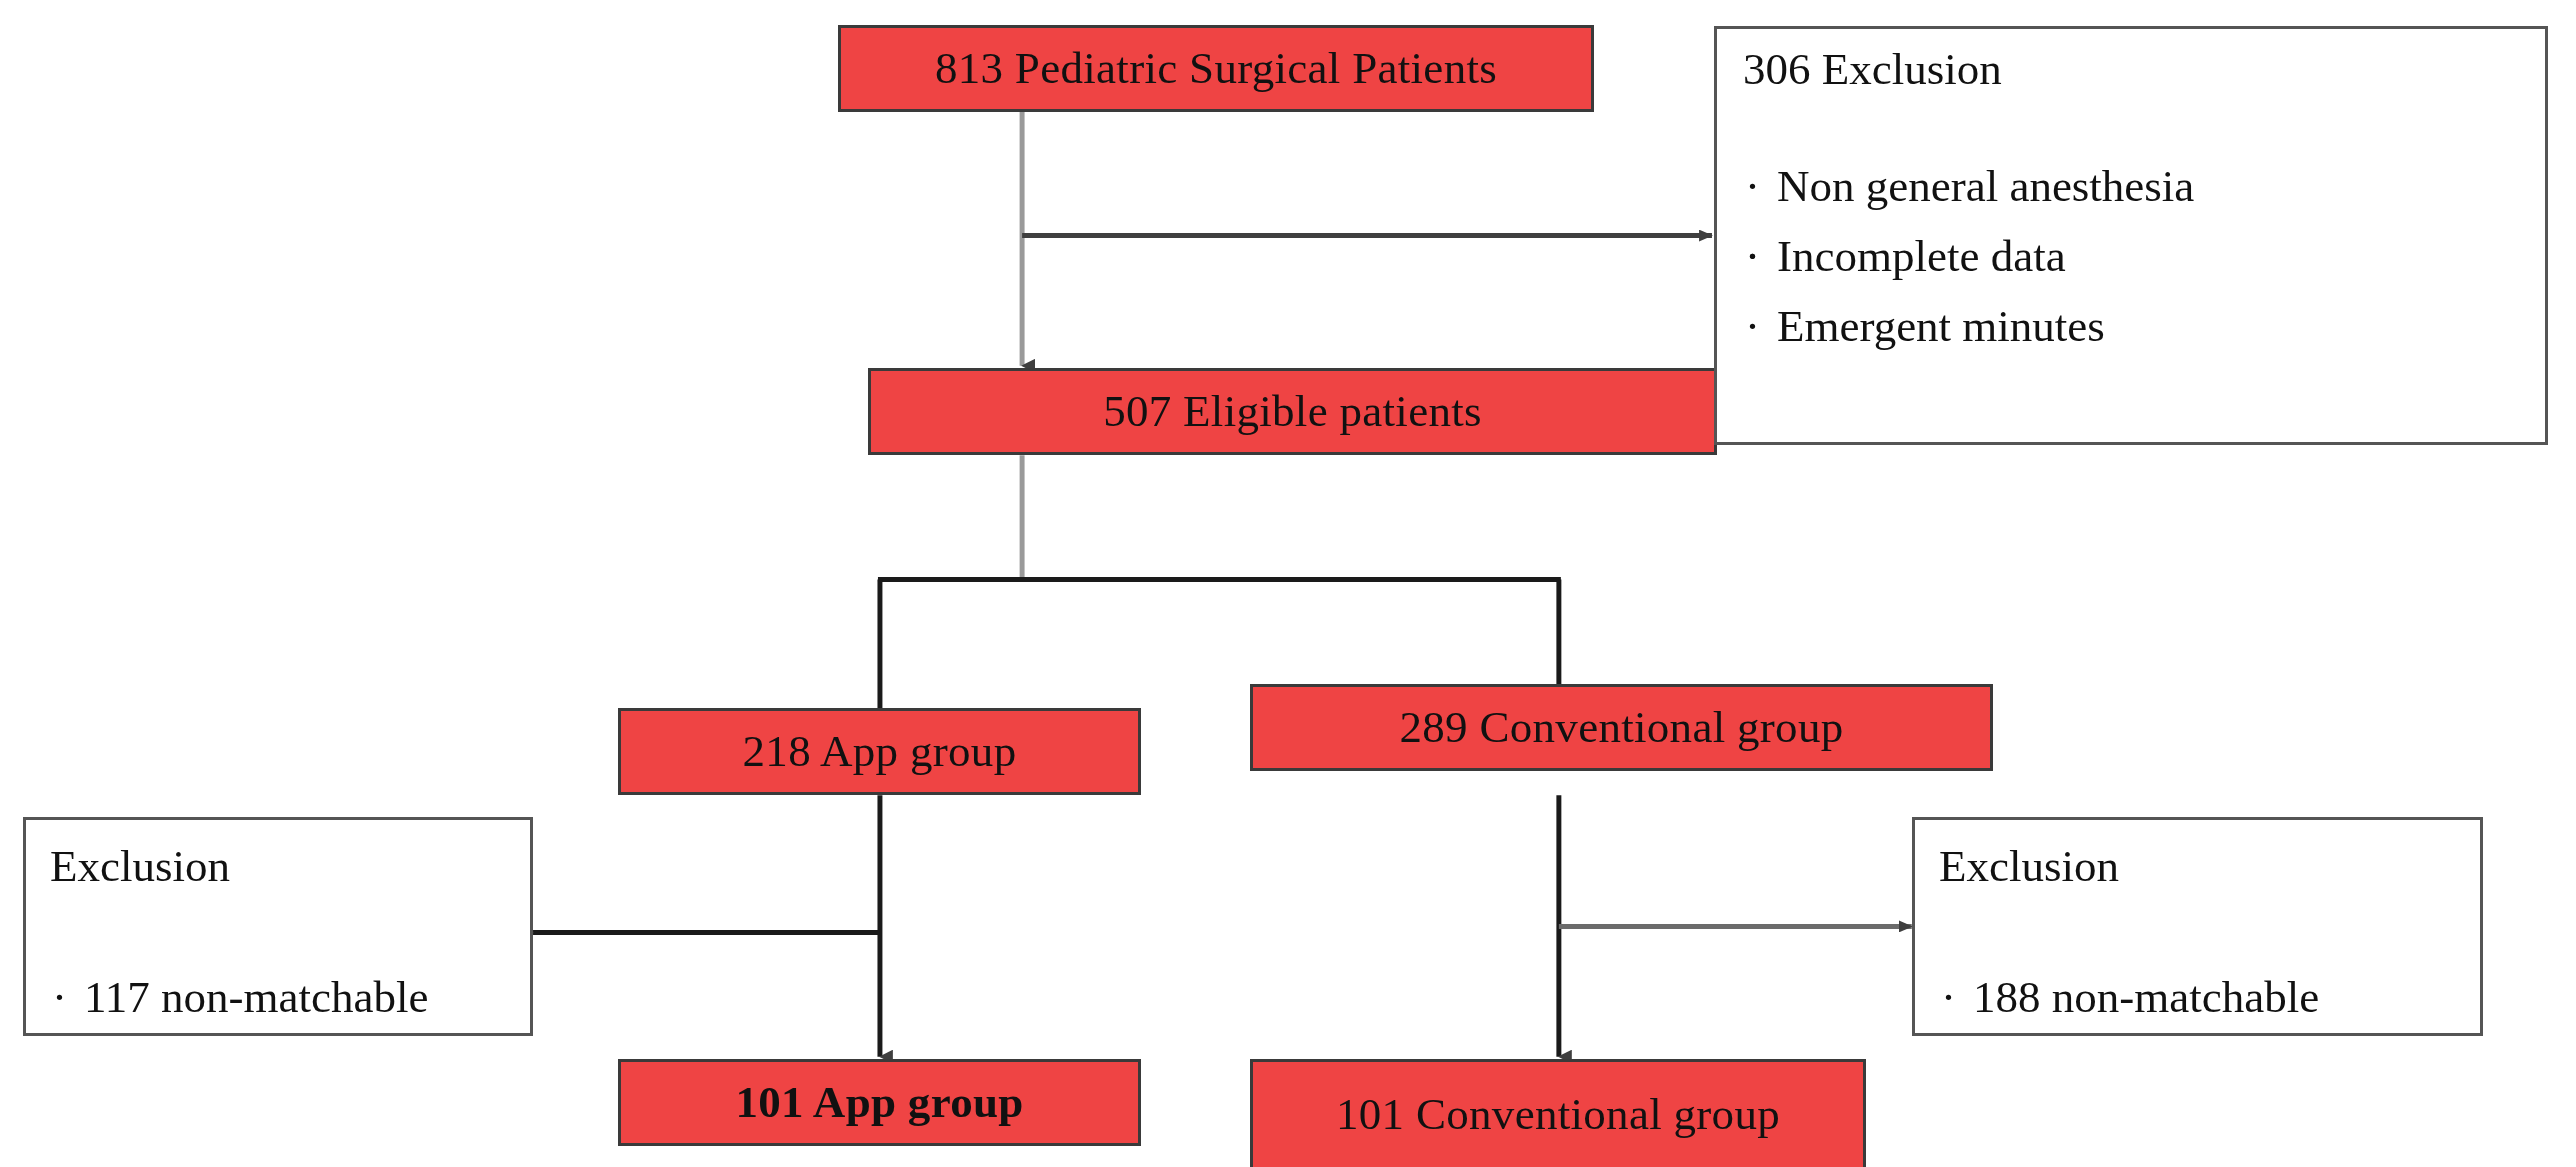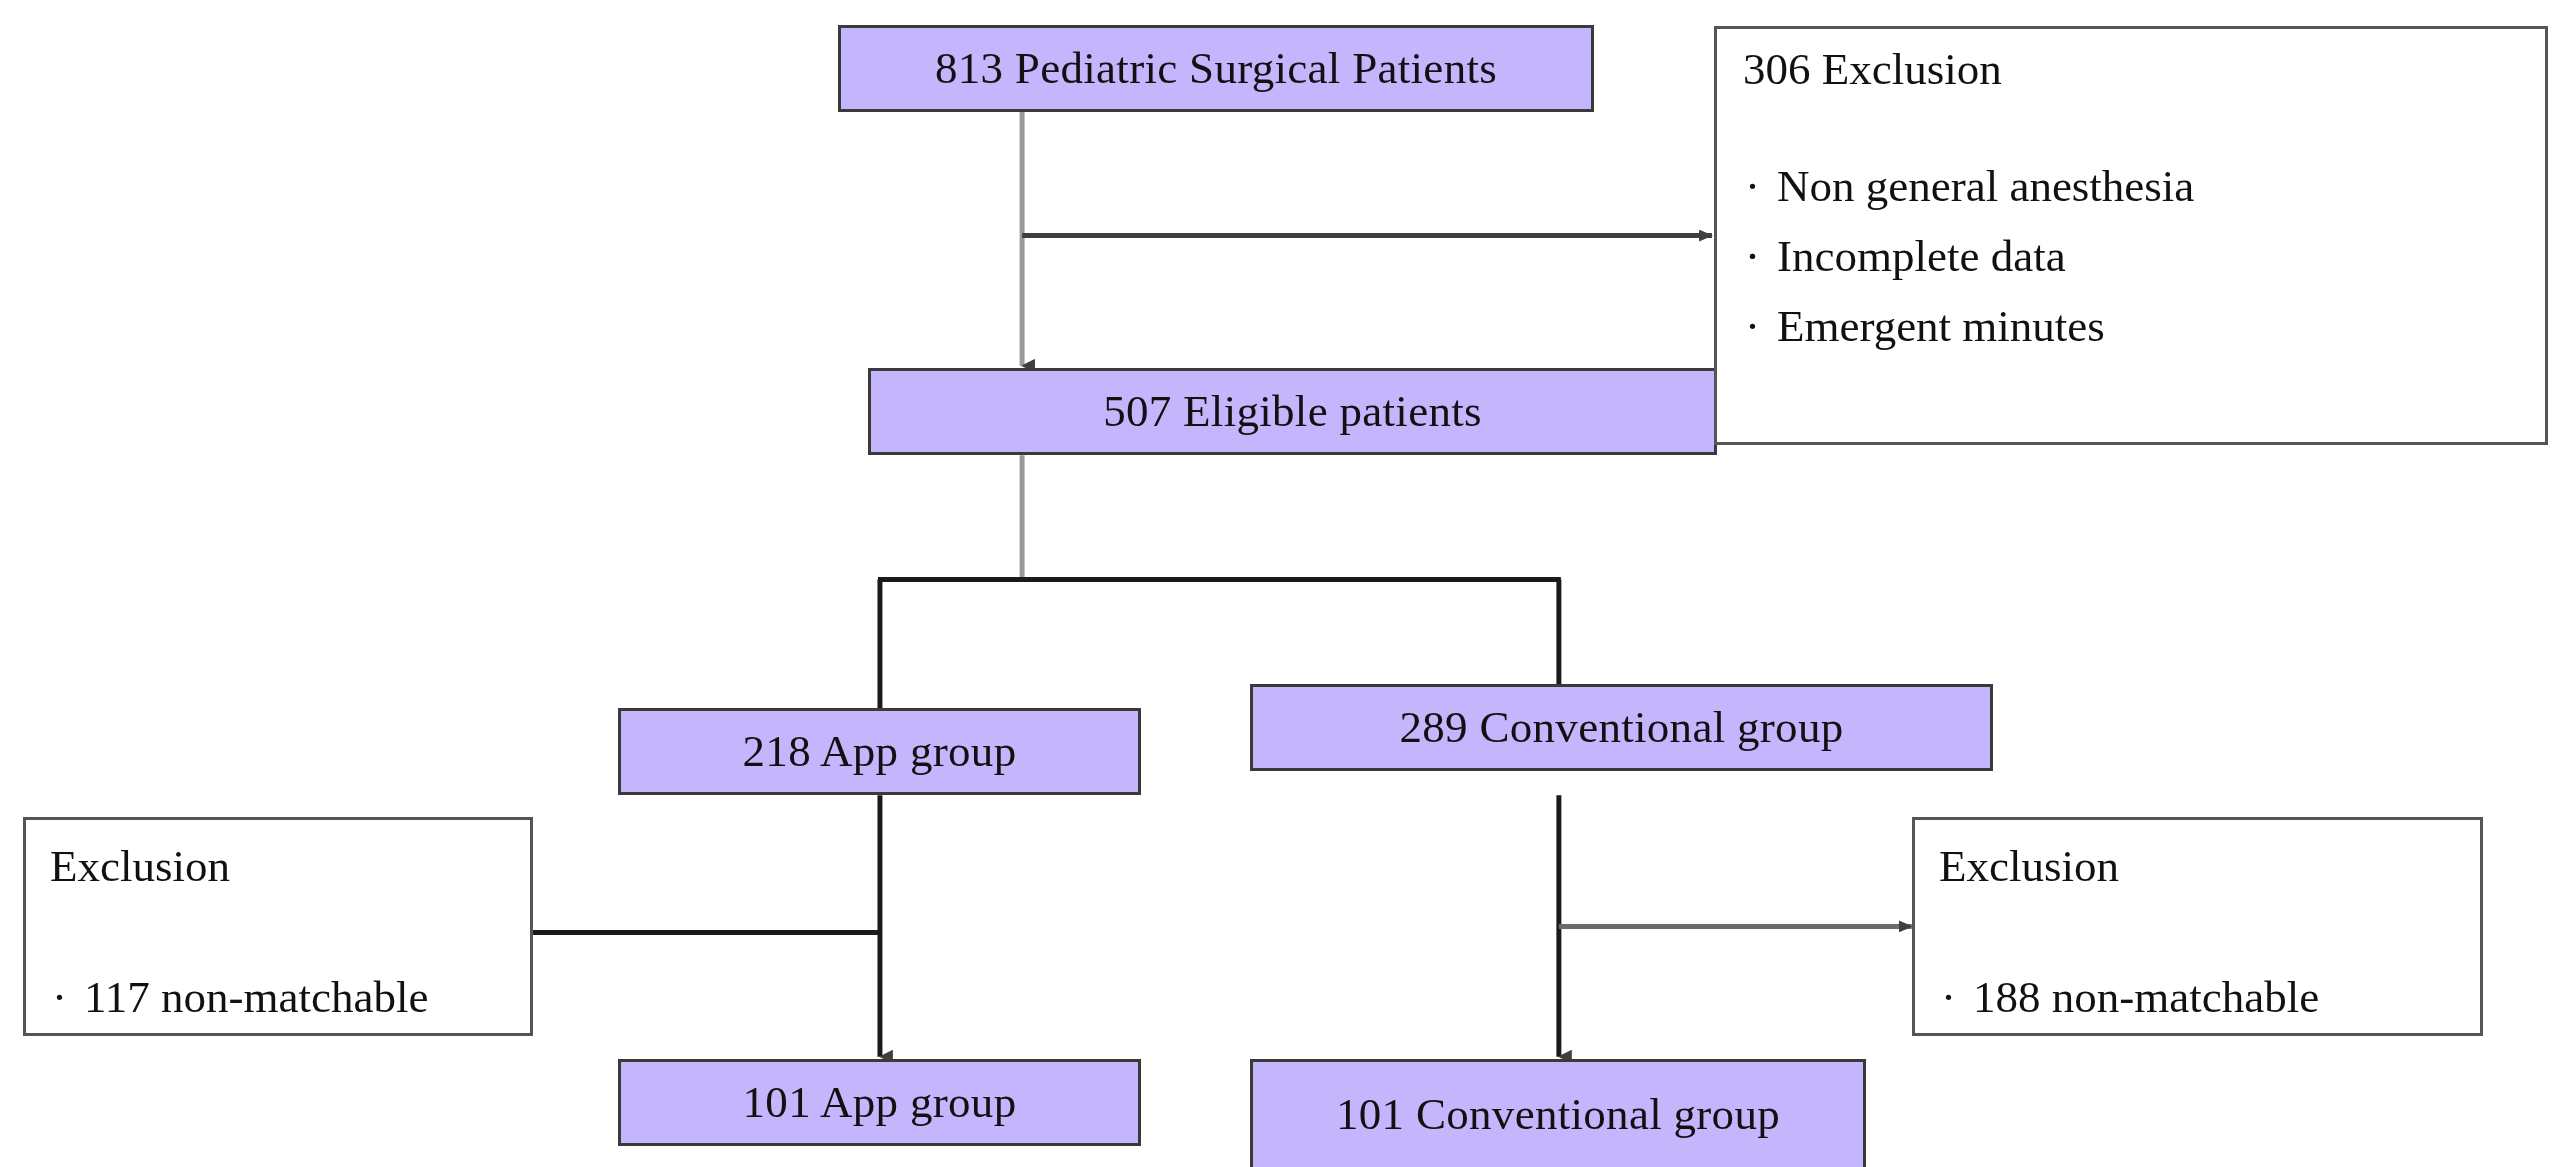--- a/index.html
+++ b/index.html
@@ -27,21 +27,21 @@
     top: 0;
     width: 2576px;
     height: 1167px;
     pointer-events: none;
   }
 
   
   .node {
     position: absolute;
     box-sizing: border-box;
-    background: #c4b5fd;
+    background: #ef4444;
     border: 3px solid #3a3a3a;
     display: flex;
     align-items: center;
     justify-content: center;
     z-index: 3;
   }
   .node .node-label {
     font-size: 45px;
     line-height: 1.05;
     letter-spacing: 0.3px;
@@ -143,21 +143,21 @@
   </div>
 
   <div class="node" id="node-app-group" style="left:618px; top:708px; width:523px; height:87px;">
     <span class="node-label">218 App group</span>
   </div>
 
   <div class="node" id="node-conventional-group" style="left:1250px; top:684px; width:743px; height:87px;">
     <span class="node-label">289 Conventional group</span>
   </div>
 
-  <div class="node" id="node-app-matched" style="left:618px; top:1059px; width:523px; height:87px;">
+  <div class="node" id="node-app-matched" style="left:618px; top:1059px; width:523px; height:87px;font-weight:bold;">
     <span class="node-label">101 App group</span>
   </div>
 
   <div class="node" id="node-conventional-matched" style="left:1250px; top:1059px; width:616px; height:111px;">
     <span class="node-label">101 Conventional group</span>
   </div>
 
   <div class="panel" id="panel-exclusion-top" style="left:1714px; top:26px; width:834px; height:419px;">
     <span class="panel-title">306 Exclusion</span>
     <ul class="panel-list">

